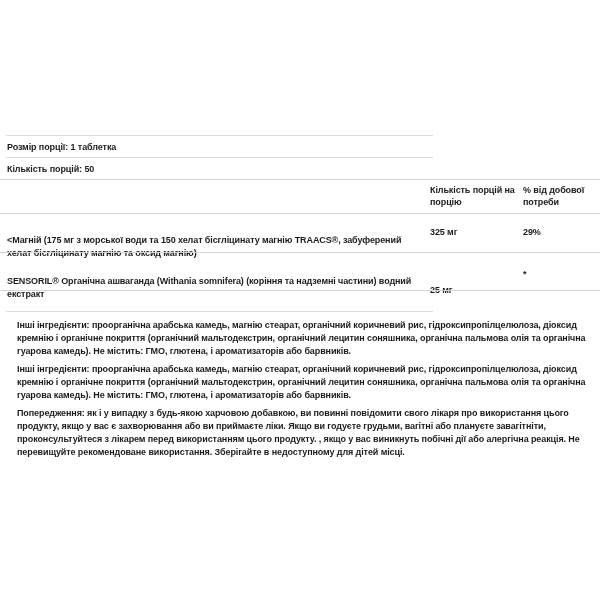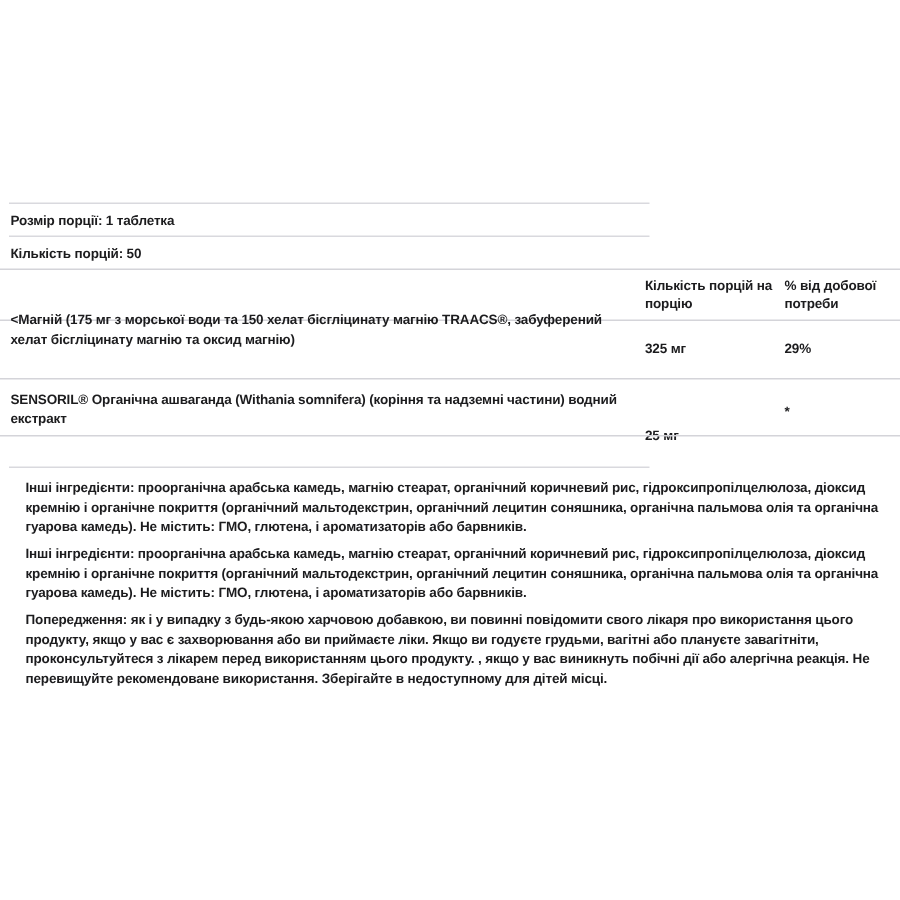--- a/index.html
+++ b/index.html
@@ -52,29 +52,29 @@
   <div class="txt" style="top:163px; left:7px">Кількість порцій: 50</div>
 
   <div class="sep full" style="top:179px"></div>
 
   <div class="txt hdr amt-col" style="top:184px">Кількість порцій на порцію</div>
   <div class="txt hdr dv-col" style="top:184px">% від добової потреби</div>
 
   <div class="sep full" style="top:213px"></div>
 
   <div>
-    <div class="txt name-col" style="top:207px">&lt;Магній (175 мг з морської води та 150 хелат бісгліцинату магнію TRAACS®, забуферений хелат бісгліцинату магнію та оксид магнію)</div>
+    <div class="txt name-col" style="top:234px">&lt;Магній (175 мг з морської води та 150 хелат бісгліцинату магнію TRAACS®, забуферений хелат бісгліцинату магнію та оксид магнію)</div>
     <div class="txt amt-col" style="top:226px">325 мг</div>
     <div class="txt dv-col" style="top:226px">29%</div>
   </div>
 
   <div class="sep full" style="top:252px"></div>
 
   <div>
-    <div class="txt name-col" style="top:260px">SENSORIL® Органічна ашваганда (Withania somnifera) (коріння та надземні частини) водний екстракт</div>
+    <div class="txt name-col" style="top:275px">SENSORIL® Органічна ашваганда (Withania somnifera) (коріння та надземні частини) водний екстракт</div>
     <div class="txt amt-col" style="top:284px">25 мг</div>
     <div class="txt dv-col" style="top:268px">*</div>
   </div>
 
   <div class="sep full" style="top:290px"></div>
 
 
   <div class="sep short" style="top:311px"></div>
 
   <div class="txt para" style="top:319px">Інші інгредієнти: проорганічна арабська камедь, магнію стеарат, органічний коричневий рис, гідроксипропілцелюлоза, діоксид кремнію і органічне покриття (органічний мальтодекстрин, органічний лецитин соняшника, органічна пальмова олія та органічна гуарова камедь). Не містить: ГМО, глютена, і ароматизаторів або барвників.</div>

